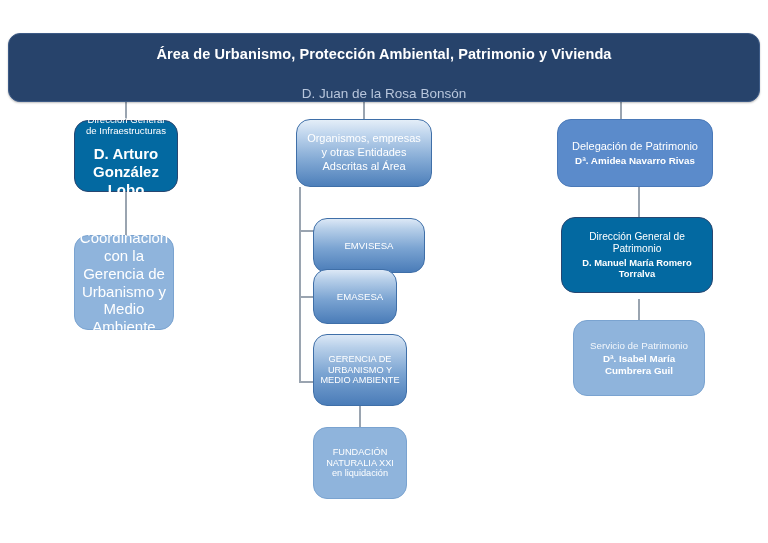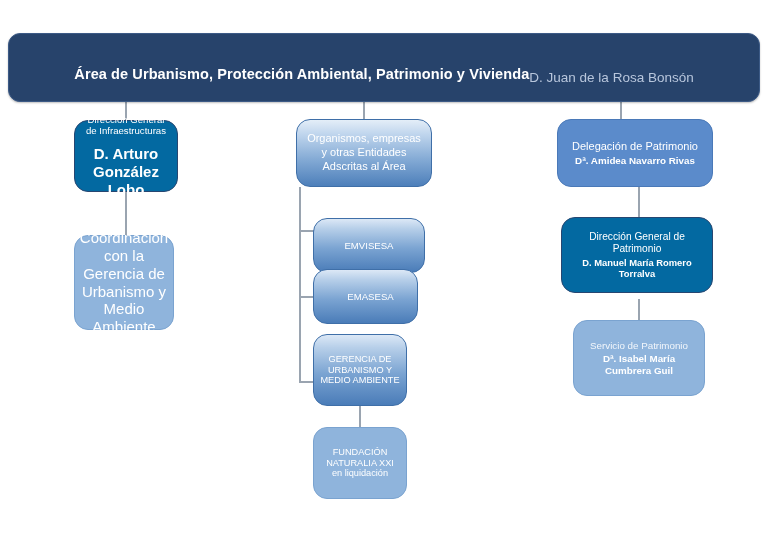--- a/index.html
+++ b/index.html
@@ -56,23 +56,23 @@
     left: 8px;
     top: 33px;
     width: 752px;
     height: 69px;
     border-radius: 12px;
     background: #27436b;
     border: 1px solid #4a6punk;
     border: 1px solid #3c5a86;
     box-shadow: 0 1px 2px rgba(0,0,0,0.25);
     display: flex;
-    flex-direction: row;
+    flex-direction: column;
     align-items: center;
-    justify-content: center;
+    justify-content: space-between;
     padding-top: 12px;
     box-sizing: border-box;
     color: #ffffff;
     z-index: 3;
   }
   #header-banner .h-title {
     font-size: 14.5px;
     font-weight: bold;
     letter-spacing: 0.1px;
   }
@@ -106,21 +106,21 @@
     background: linear-gradient(to bottom, #e4eef8 0%, #c2d7ee 20%, #86acd6 58%, #4d7fba 100%);
     border: 1px solid #3f6fa8;
   }
 
   
   #node-dg-infraestructuras { left: 74px;  top: 120px; width: 104px; height: 72px; font-size: 9.6px; }
   #node-coordinacion        { left: 74px;  top: 235px; width: 100px; height: 95px; font-size: 15px; }
 
   #node-organismos          { left: 296px; top: 119px; width: 136px; height: 68px; font-size: 11px; }
   #node-emvisesa            { left: 313px; top: 218px; width: 112px; height: 55px; font-size: 9.6px; text-align: right; }
-  #node-emasesa             { left: 313px; top: 269px; width: 105px; height: 55px; font-size: 9.6px; padding-left: 16px; }
+  #node-emasesa             { left: 313px; top: 269px; width: 84px; height: 55px; font-size: 9.6px; padding-left: 16px; }
   #node-gerencia            { left: 313px; top: 334px; width: 94px;  height: 72px; font-size: 9.2px; }
   #node-fundacion           { left: 313px; top: 427px; width: 94px;  height: 72px; font-size: 9.2px; }
 
   #node-delegacion          { left: 557px; top: 119px; width: 156px; height: 68px; font-size: 11px; }
   #node-dg-patrimonio       { left: 561px; top: 217px; width: 152px; height: 76px; font-size: 10.2px; }
   #node-servicio-patrimonio { left: 573px; top: 320px; width: 132px; height: 76px; font-size: 9.8px; }
 
   #node-organismos .title   { line-height: 1.25; }
   #node-delegacion .title   { line-height: 1.3; }
   #node-delegacion .person  { font-size: 9.8px; margin-top: 2px; }

